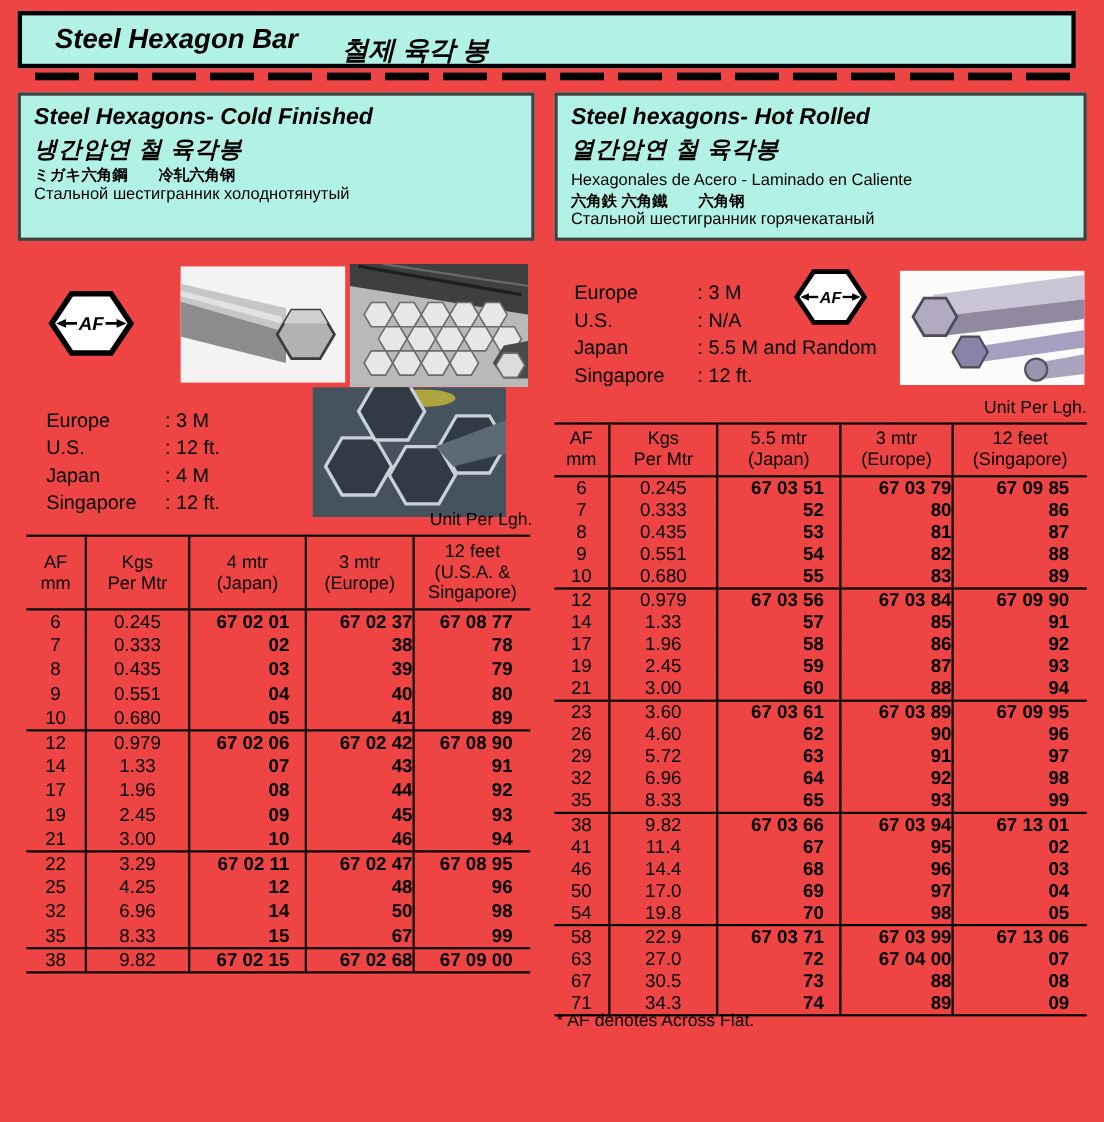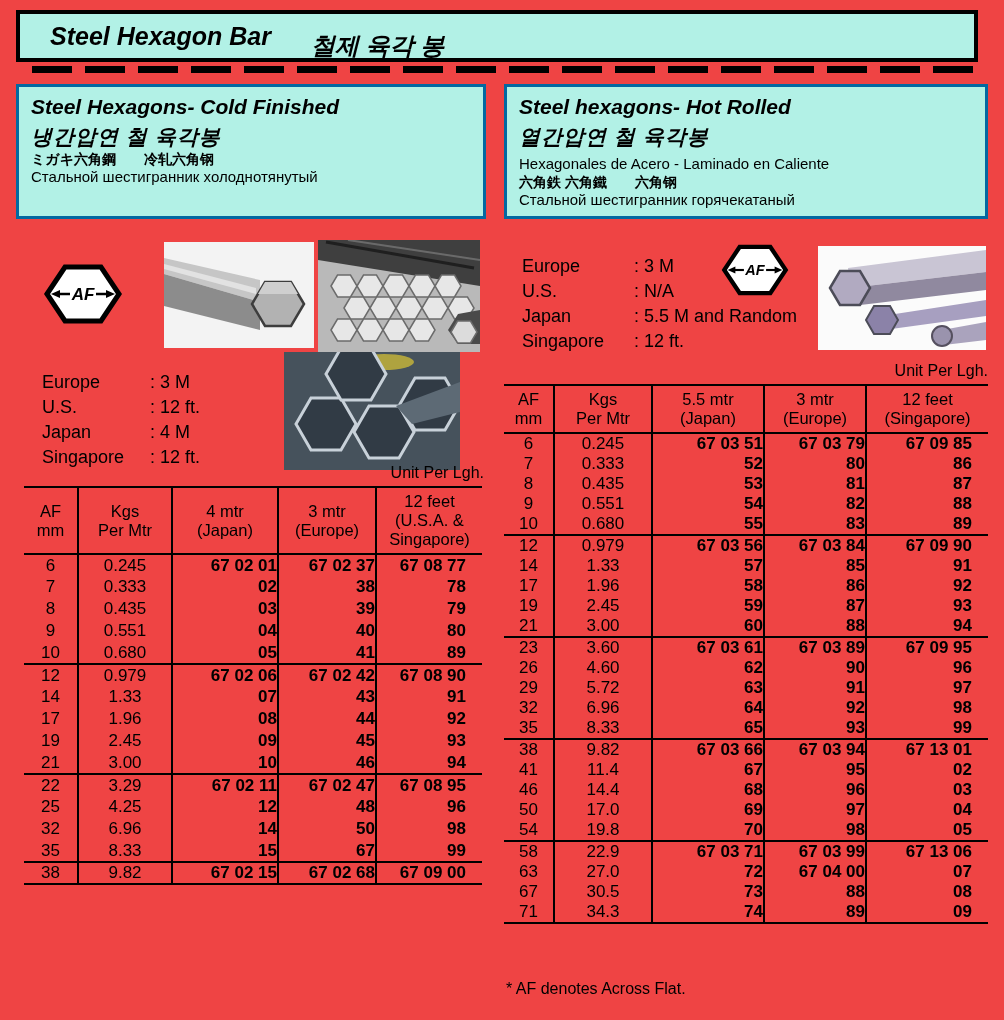--- a/index.html
+++ b/index.html
@@ -13,21 +13,21 @@
   .title-en { font-style:italic; font-weight:bold; font-size:25px; }
   .title-ko { font-style:italic; font-weight:bold; font-size:24px; margin-left:40px;margin-top:20px; }
   .title-shadow { position:absolute; left:32px; top:66px; width:950px; height:7px;
     background:repeating-linear-gradient(90deg,#000 0 40px,transparent 40px 53px); }
 
   .cols { position:absolute; top:84px; left:16px; width:972px; height:936px; display:flex; gap:18px; }
   .col-left  { position:relative; width:470px; }
   .col-right { position:relative; width:484px; }
 
   
-  .lang-box { border:3px solid #0369a1; background:var(--cyan); height:135px; padding:7px 12px 6px; overflow:hidden; }
+  .lang-box { border:3px solid #404040; background:var(--cyan); height:135px; padding:7px 12px 6px; overflow:hidden; }
   .lb-title { font-style:italic; font-weight:bold; font-size:21px; line-height:26px; }
   .lb-ko    { font-style:italic; font-weight:bold; font-size:21px; line-height:27px; margin-top:3px; letter-spacing:1px; }
   .lb-es    { font-size:15px; line-height:18px; margin-top:5px; }
   .lb-cjk   { font-size:14px; line-height:18px; font-weight:bold; }
   .lb-ru    { font-size:15px; line-height:18px; }
 
   
   .af-icon { position:absolute; }
 
   
@@ -46,33 +46,33 @@
     border-top:2px solid #000; border-bottom:2px solid #000; font-size:16.5px; line-height:19px; padding:4px 0; }
   .bar-table td { font-size:17px; }
   .bar-table th + th, .bar-table td + td { border-left:2px solid #000; }
   .bar-table tbody { border-top:2px solid #000; }
   .bar-table { border-bottom:2px solid #000; }
   .tbl-cold td { height:22px; }
   .tbl-hot  td { height:20px; }
   td.c0 { text-align:center; }
   td.c1 { text-align:center; }
   td.c2, td.c3, td.c4 { text-align:right; font-weight:bold; }
-  td.c2 { } td.c3 { padding-right:0; } td.c4 { padding-right:16px; }
+  td.c2 { padding-right:14px; } td.c3 { padding-right:0; } td.c4 { padding-right:16px; }
 
   .tbl-cold { left:8px; top:402px; width:458px; }
   .tbl-cold col:nth-child(1){width:54px;} .tbl-cold col:nth-child(2){width:94px;}
   .tbl-cold col:nth-child(3){width:106px;} .tbl-cold col:nth-child(4){width:98px;}
   .tbl-cold col:nth-child(5){width:106px;}
 
   .tbl-hot { left:0px; top:300px; width:484px; }
   .tbl-hot col:nth-child(1){width:50px;} .tbl-hot col:nth-child(2){width:98px;}
   .tbl-hot col:nth-child(3){width:112px;} .tbl-hot col:nth-child(4){width:102px;}
   .tbl-hot col:nth-child(5){width:122px;}
 
-  .footnote { position:absolute; left:2px; top:896px; font-size:16px; }
+  .footnote { position:absolute; left:2px; top:836px; font-size:16px; }
 </style>
 </head>
 <body>
 
 <div class="page">
 
   <div class="title-bar">
     <span class="title-en">Steel Hexagon Bar</span>
     <span class="title-ko">철제 육각 봉</span>
   </div>

